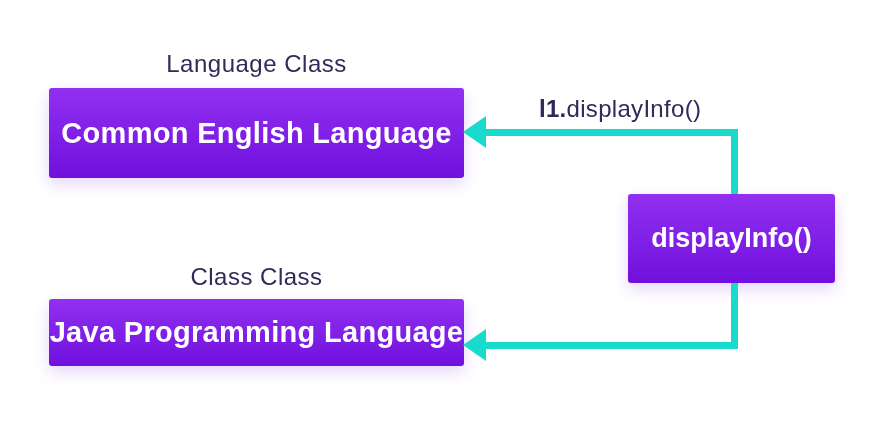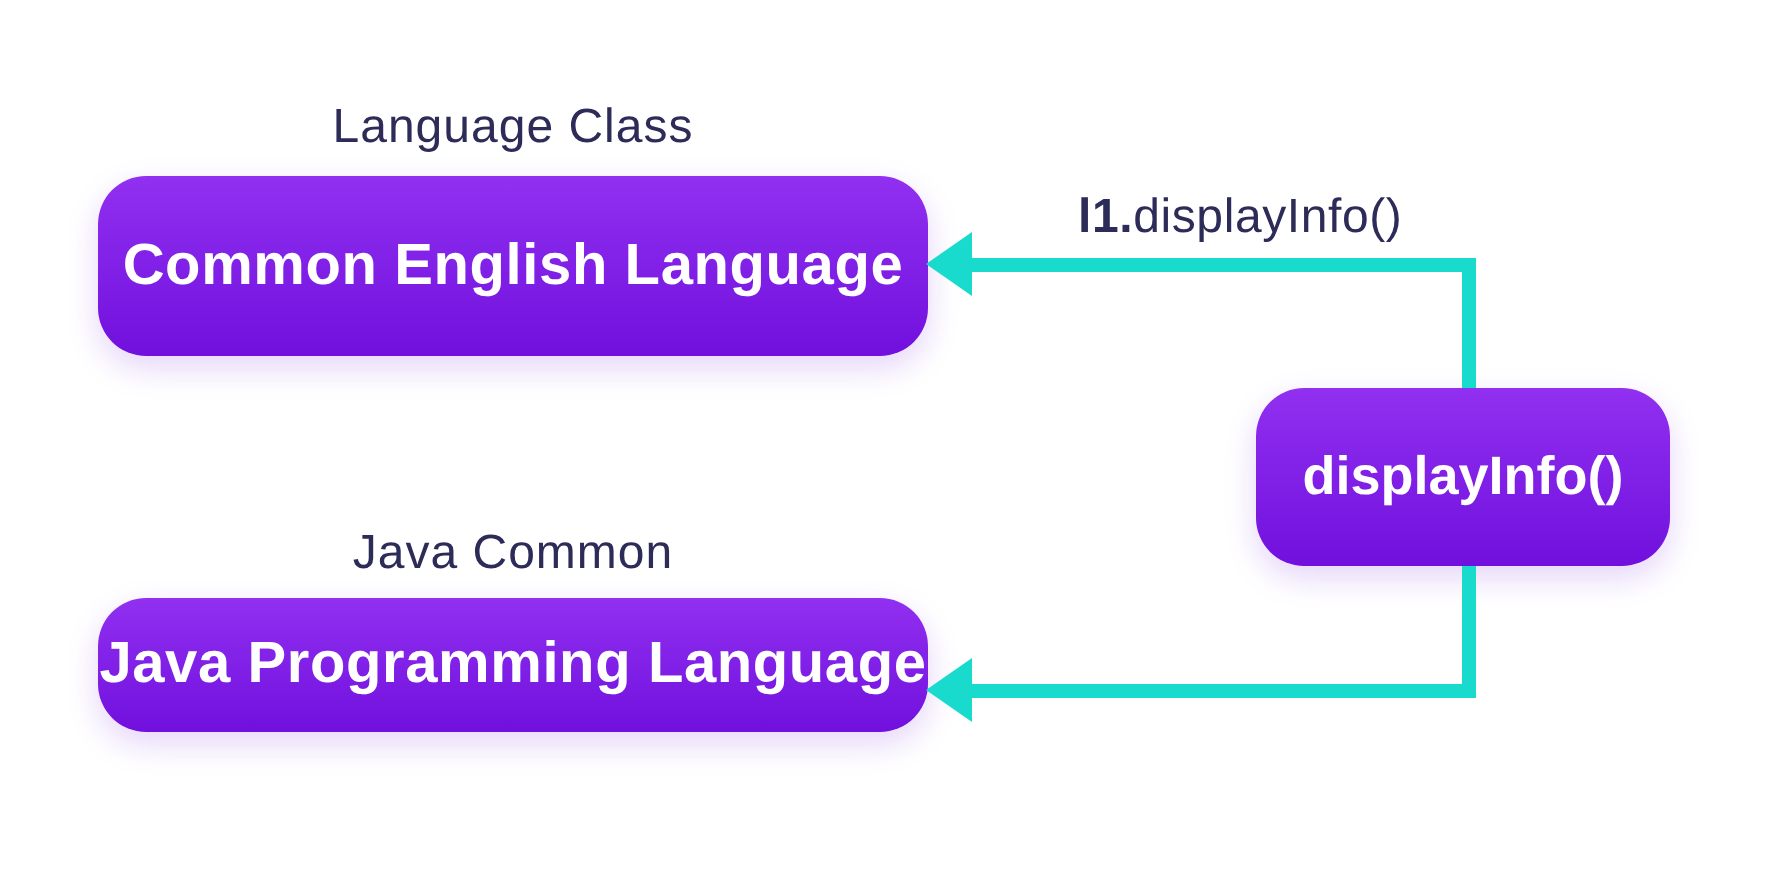--- a/index.html
+++ b/index.html
@@ -32,21 +32,21 @@
     color: var(--label-text);
   }
   .cap-language { top: 50px; }
   .cap-java { top: 263px; }
   .box {
     position: absolute;
     display: flex;
     align-items: center;
     justify-content: center;
     background: linear-gradient(180deg, var(--box-gradient-top) 0%, var(--box-gradient-bottom) 100%);
-    border-radius: 24px;
+    border-radius: 3px;
     color: var(--box-text);
     font-weight: bold;
     box-shadow: 0 6px 16px rgba(110, 20, 220, 0.18);
   }
   .big-box {
     left: 49px;
     width: 415px;
     height: 90px;
     font-size: 29px;
     letter-spacing: 0.3px;
@@ -95,21 +95,21 @@
 <body>
 
 <div class="canvas">
 
   <div class="caption cap-language">Language Class</div>
 
   <div class="box big-box top-box">
     <span>Common English Language</span>
   </div>
 
-  <div class="caption cap-java">Java Common</div>
+  <div class="caption cap-java">Class Class</div>
 
   <div class="box big-box bottom-box">
     <span>Java Programming Language</span>
   </div>
 
   <div class="box method-box">
     <span>displayInfo()</span>
   </div>
 
   <div class="arrow-seg t-h"></div>

